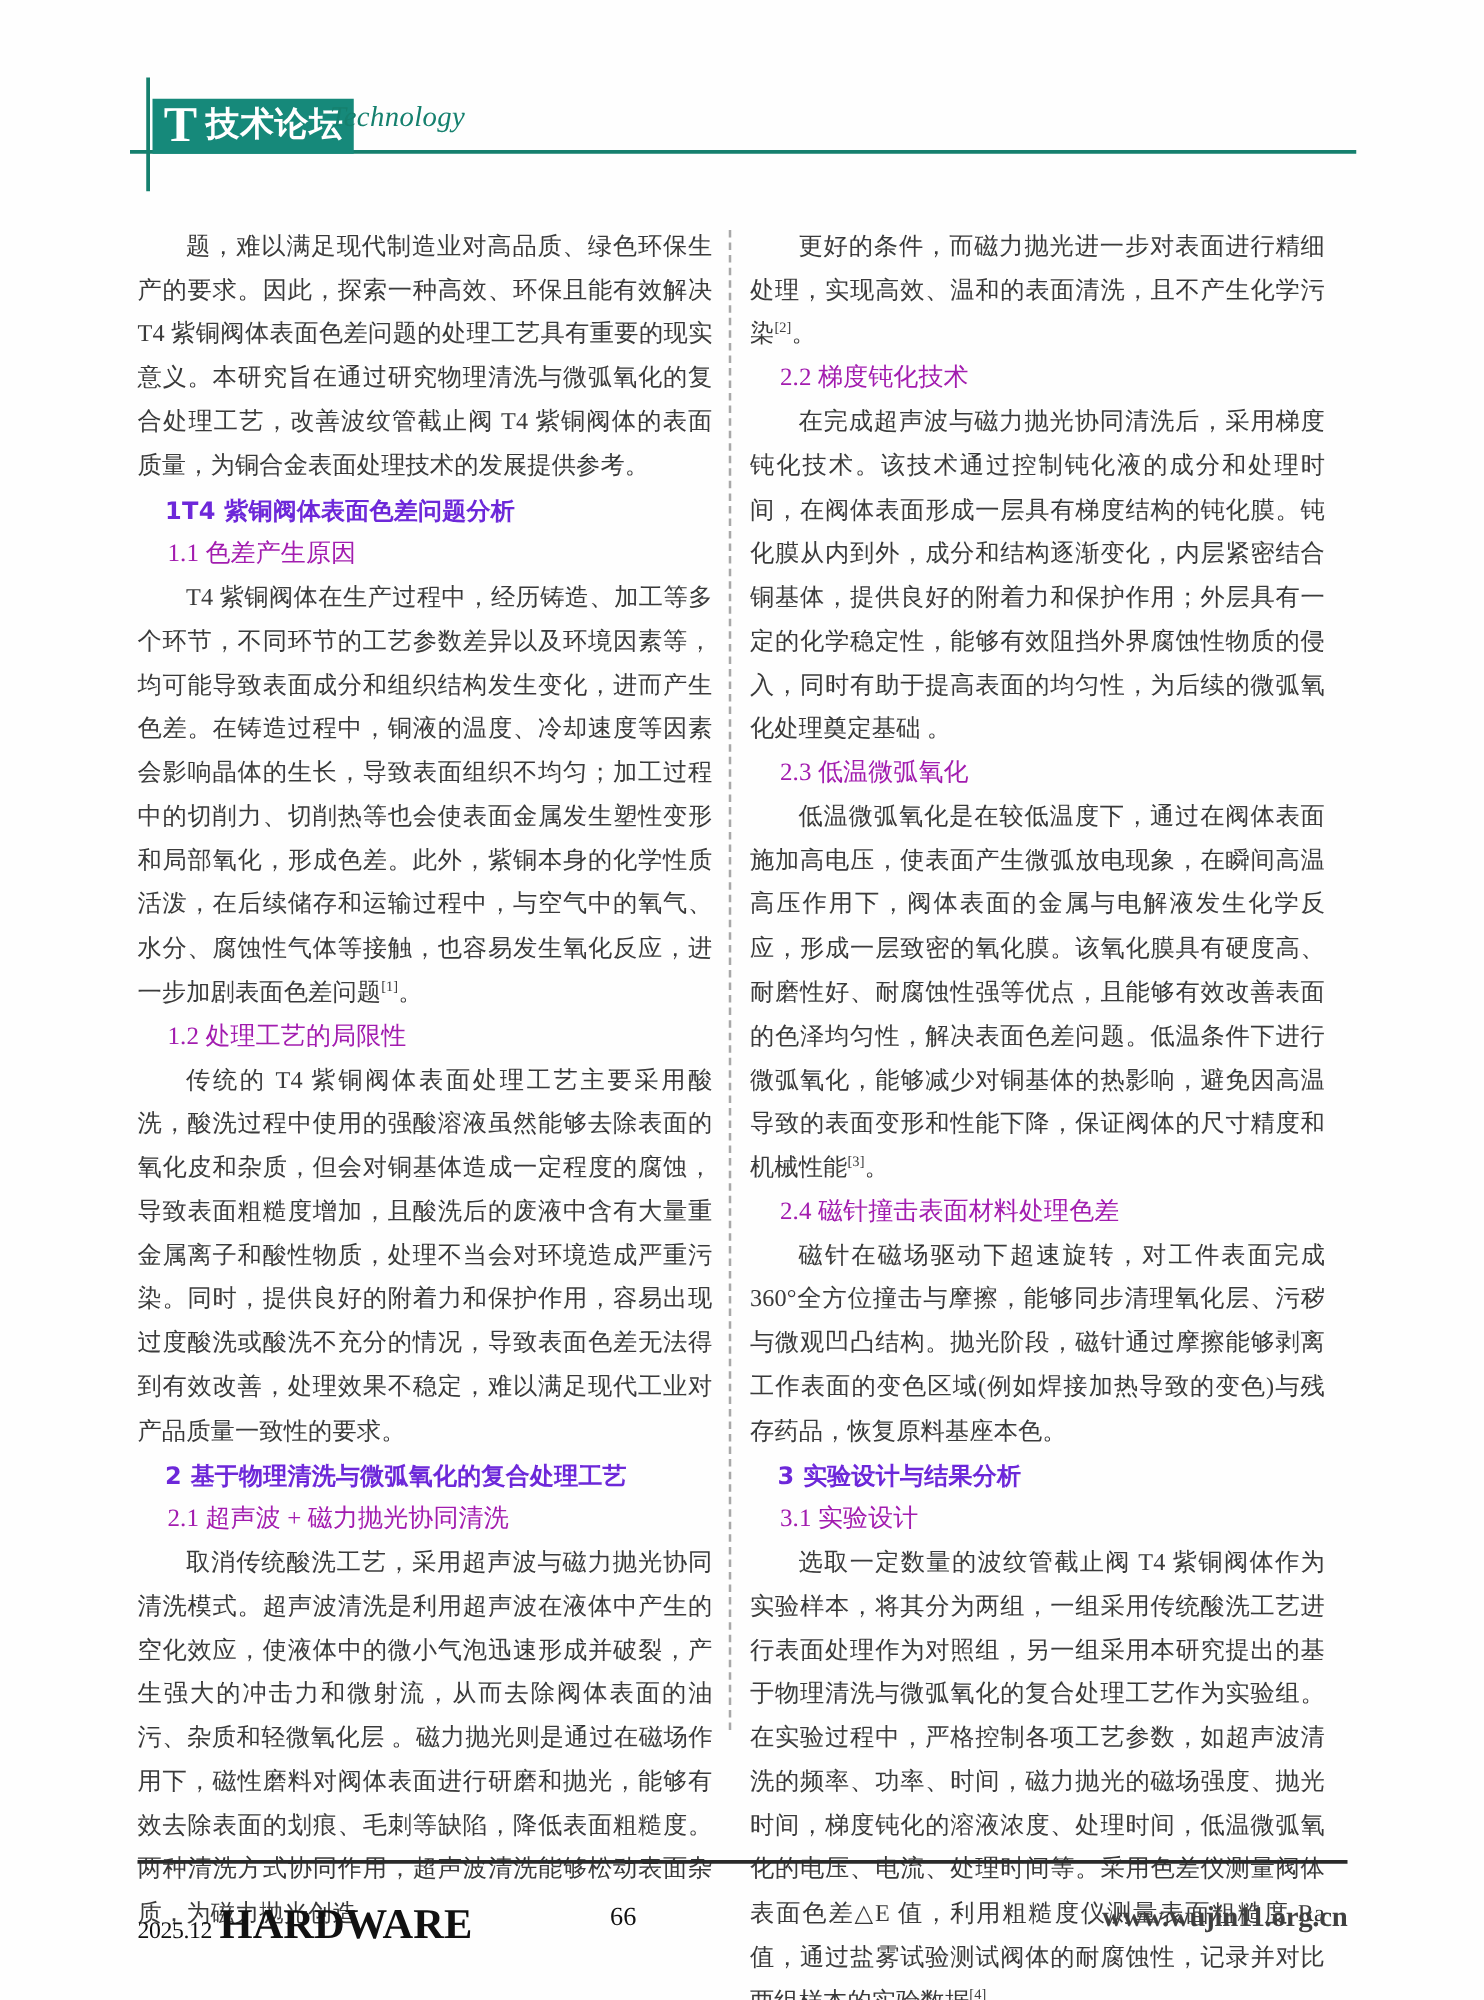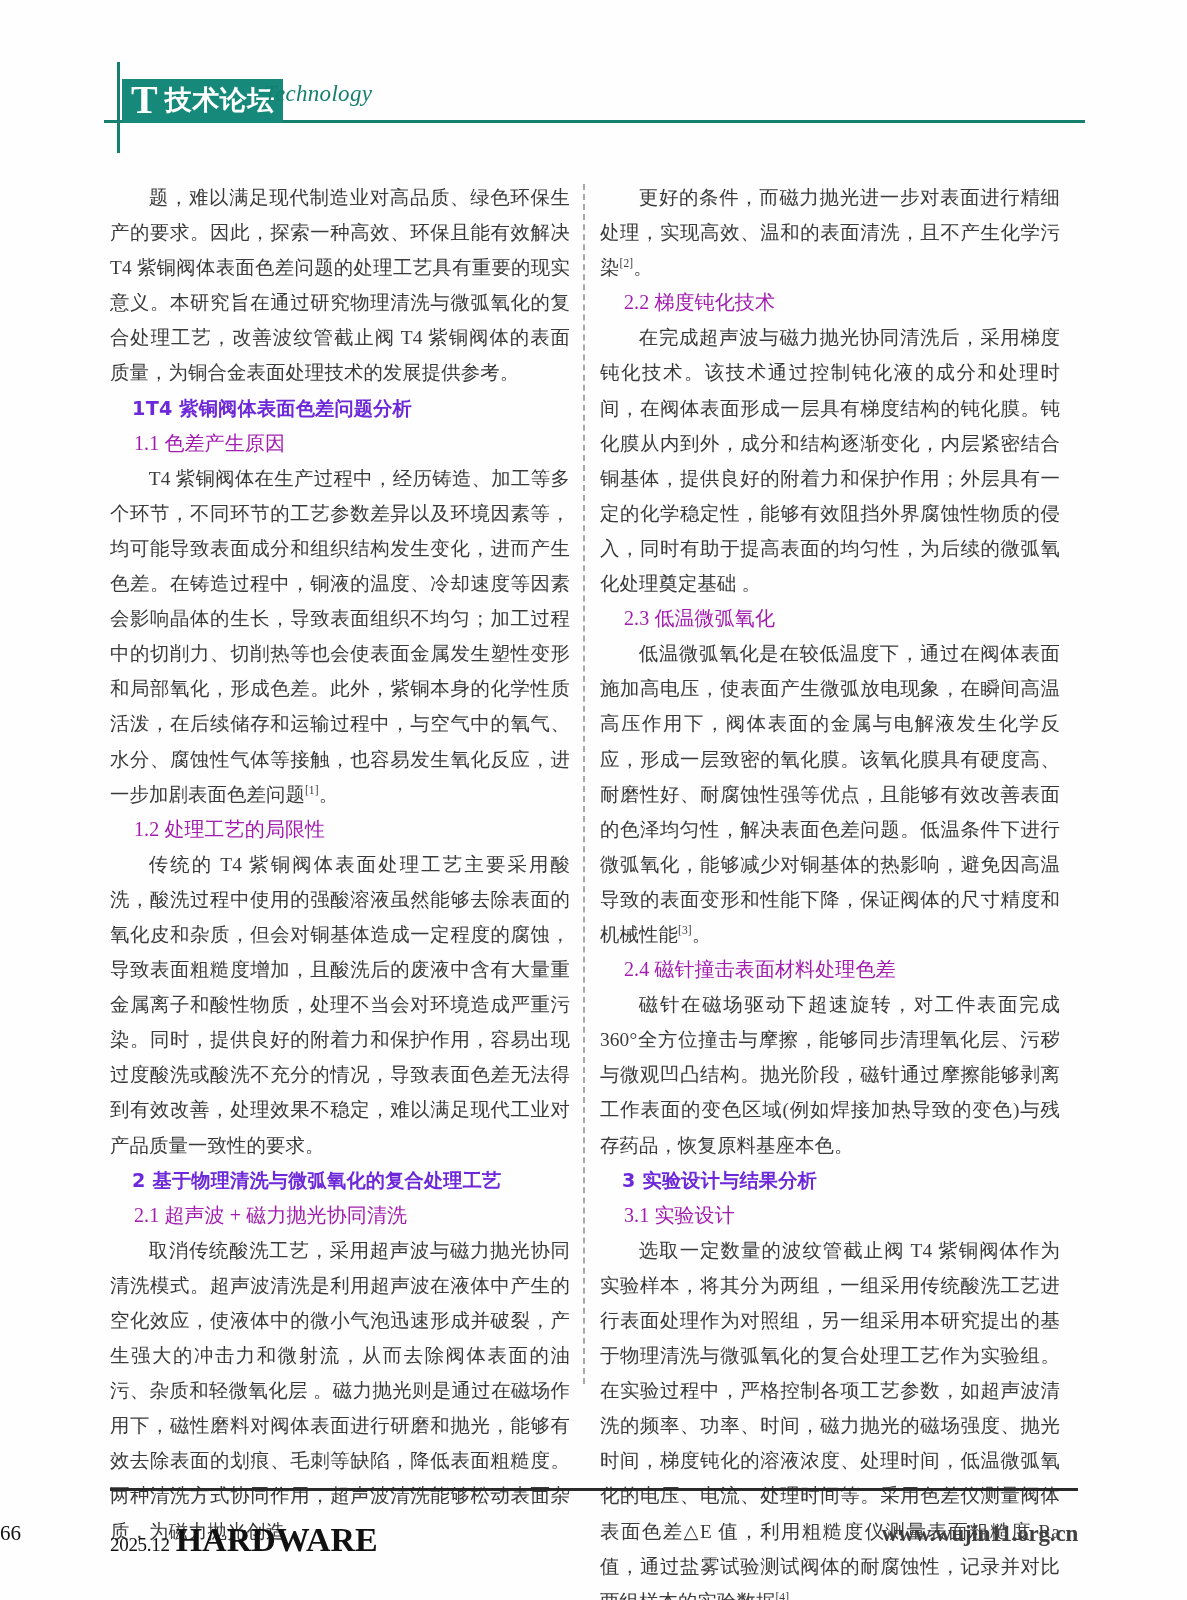--- a/index.html
+++ b/index.html
@@ -186,21 +186,21 @@
     font-size: 34px;
     font-weight: bold;
     letter-spacing: 0px;
     margin-left: 6px;
   }
   .foot-page {
     position: absolute;
     left: 0;
     top: 66px;
     width: 997px;
-    text-align: left;
+    text-align: center;
     font-family: "Liberation Serif", "DejaVu Serif", serif;
     font-size: 21px;
     color: #111;
   }
   .foot-url {
     position: absolute;
     right: 109px;
     top: 66px;
     font-family: "Liberation Serif", "DejaVu Serif", serif;
     font-size: 23px;

